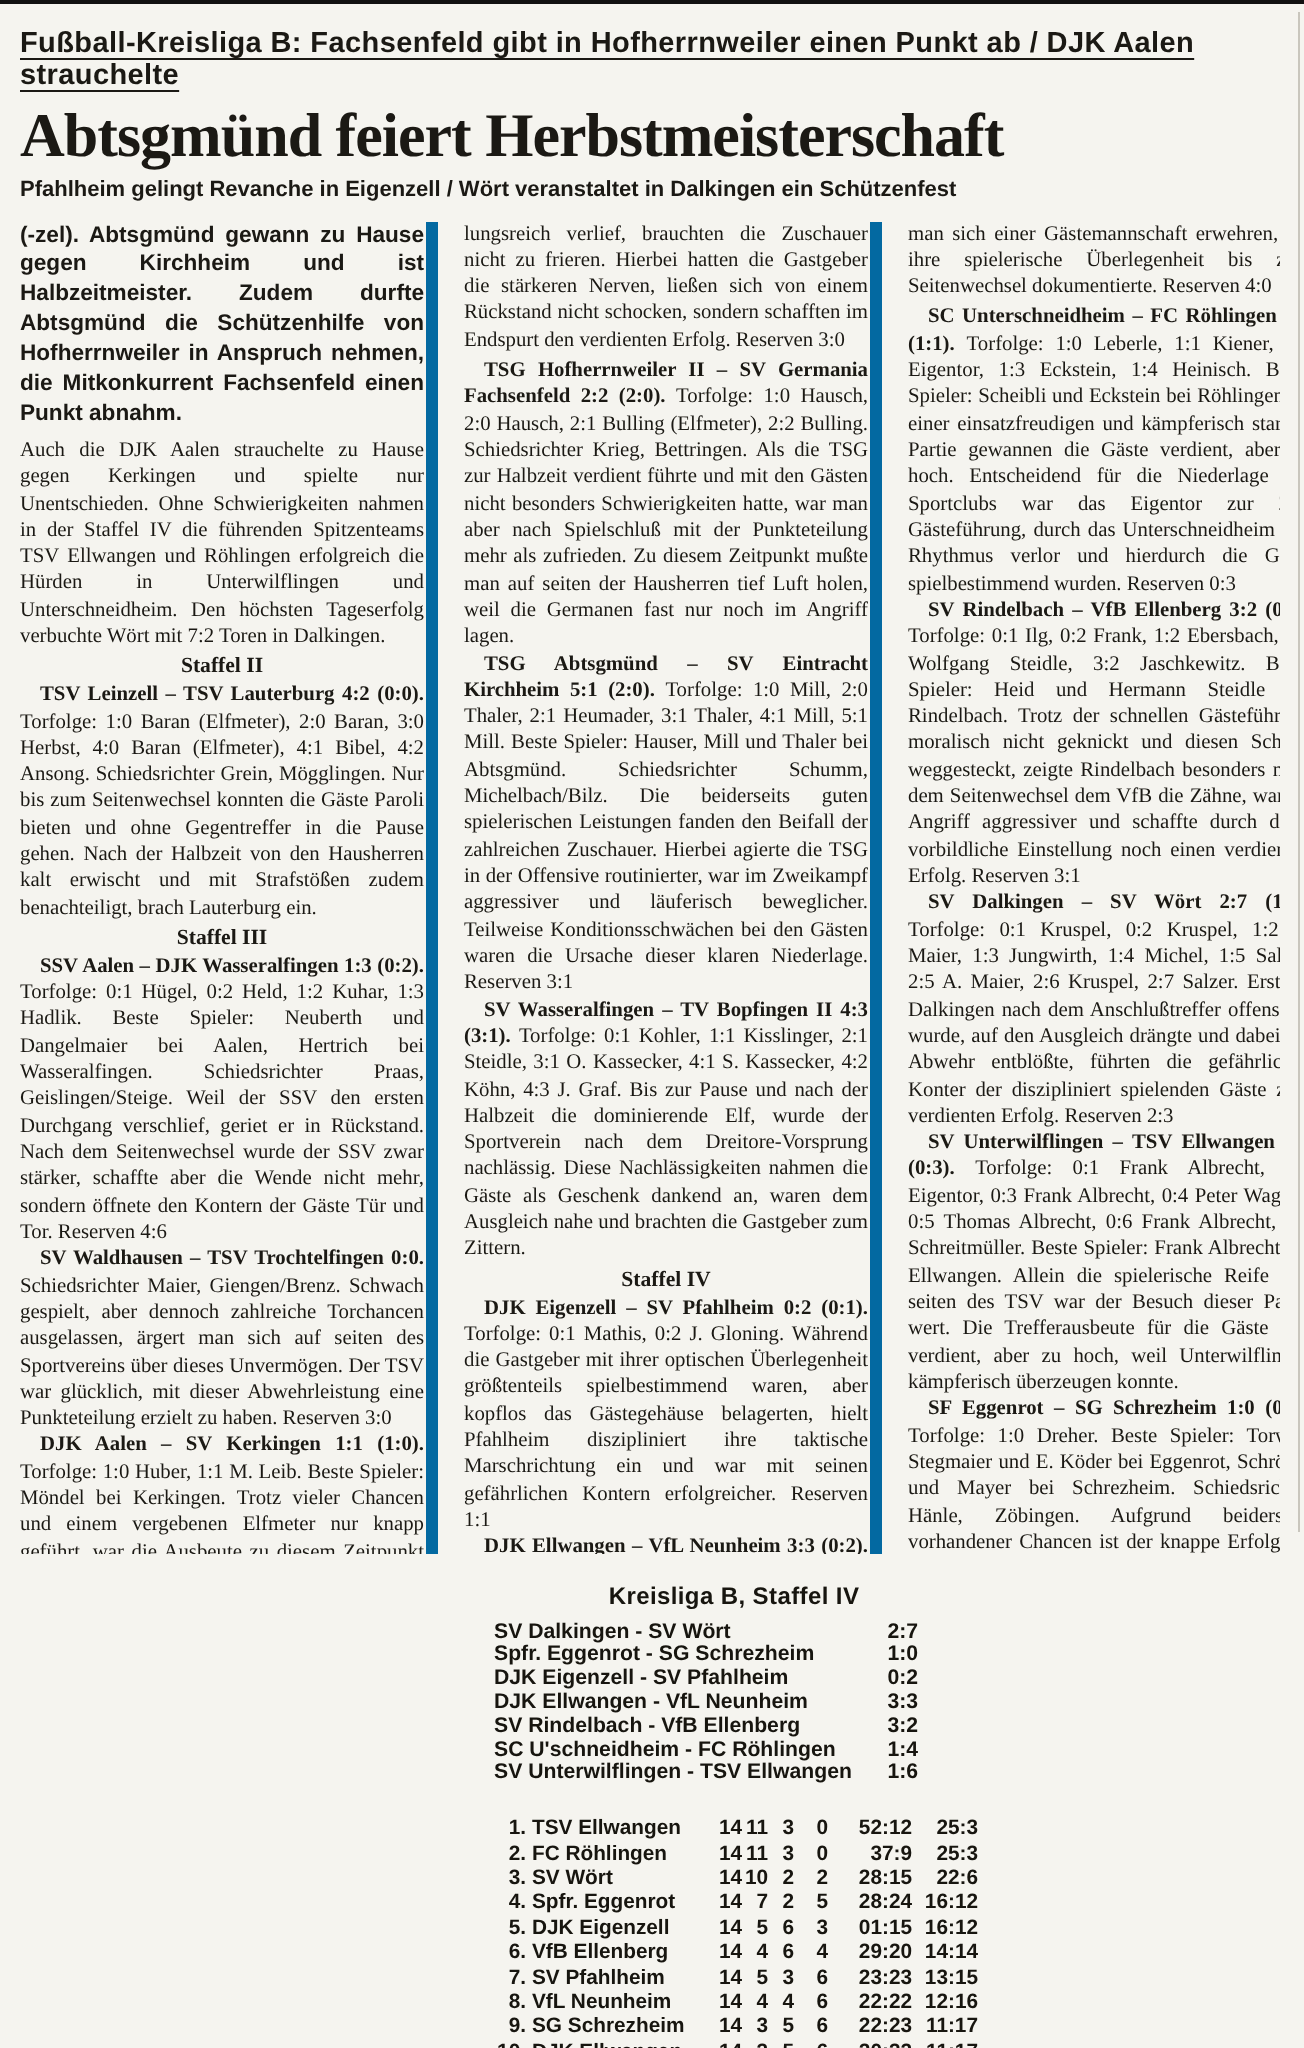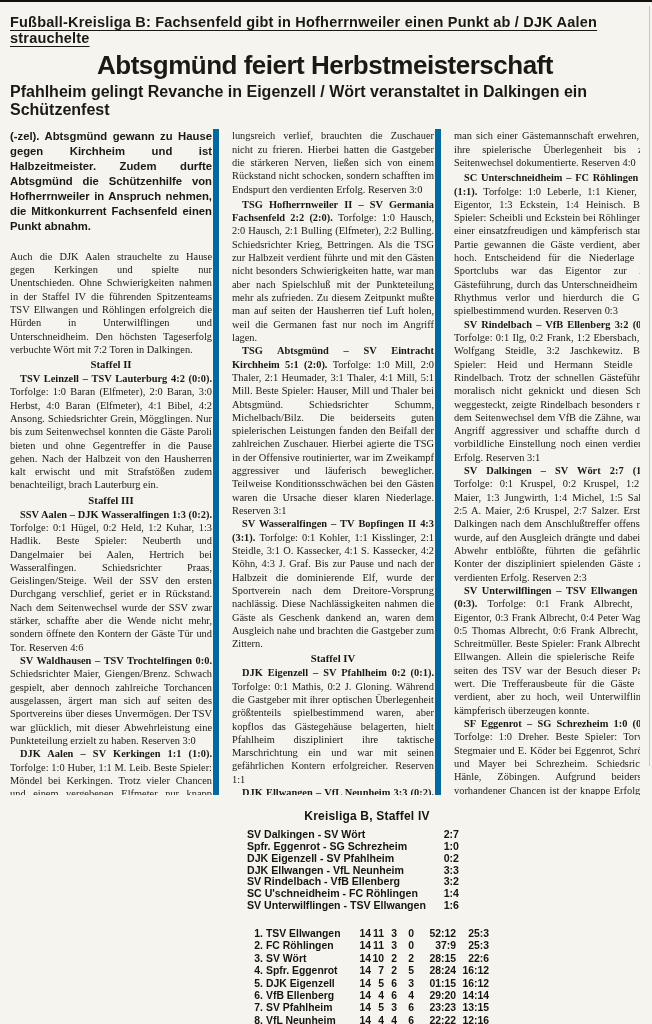--- a/index.html
+++ b/index.html
@@ -14,42 +14,42 @@
   .scan-rightline{position:absolute;top:6px;right:2px;width:1px;height:760px;background:#c9c6bd;}
   .page{padding:8px 12px 0 10px;}
 
   .kicker{
     font-family:Liberation Sans, sans-serif;
     font-weight:bold;font-size:14.5px;letter-spacing:.2px;
     text-decoration:underline;text-underline-offset:3px;
     margin:6px 0 2px 0;
   }
   .headline{
-    font-family:Liberation Sans, sans-serif;
-    font-weight:bold;font-size:26px;letter-spacing:-.5px;
-    margin:6px 0 4px 0;line-height:1.05;text-align:center;
+    font-family:Liberation Serif, serif;
+    font-weight:bold;font-size:31px;letter-spacing:-.5px;
+    margin:6px 0 4px 0;line-height:1.05;
   }
   .subhead{
     font-family:"Liberation Sans","DejaVu Sans",sans-serif;
-    font-weight:bold;font-size:16px;margin:0 0 10px 0;
+    font-weight:bold;font-size:11px;margin:0 0 10px 0;
   }
 
   .columns{
     display:flex;gap:14px;height:666px;overflow:hidden;
   }
   .col{
     width:202px;flex:0 0 202px;overflow:hidden;
     text-align:justify;hyphens:auto;-webkit-hyphens:auto;
     font-size:10.4px;line-height:1.28;
   }
   .col + .col{border-left:6px solid #0369a1;padding-left:13px;margin-left:-13px;}
   .col p{margin:0;}
   .col p.lead{
     font-family:"Liberation Sans","DejaVu Sans",sans-serif;
-    font-weight:bold;font-size:11.3px;line-height:1.32;margin-bottom:16px;
+    font-weight:bold;font-size:11.3px;line-height:1.32;margin-bottom:4px;
   }
   .col p.para{margin-bottom:2px;}
   .col p.section{font-weight:bold;font-size:10.8px;text-align:center;margin:2px 0 0 0;}
   .col p.match{text-indent:10px;}
   .col p.match b{font-weight:bold;}
 
   .scoreboard{
     margin:14px 0 0 237px;width:228px;
     font-family:"Liberation Sans","DejaVu Sans",sans-serif;
     font-weight:bold;color:#17150f;

